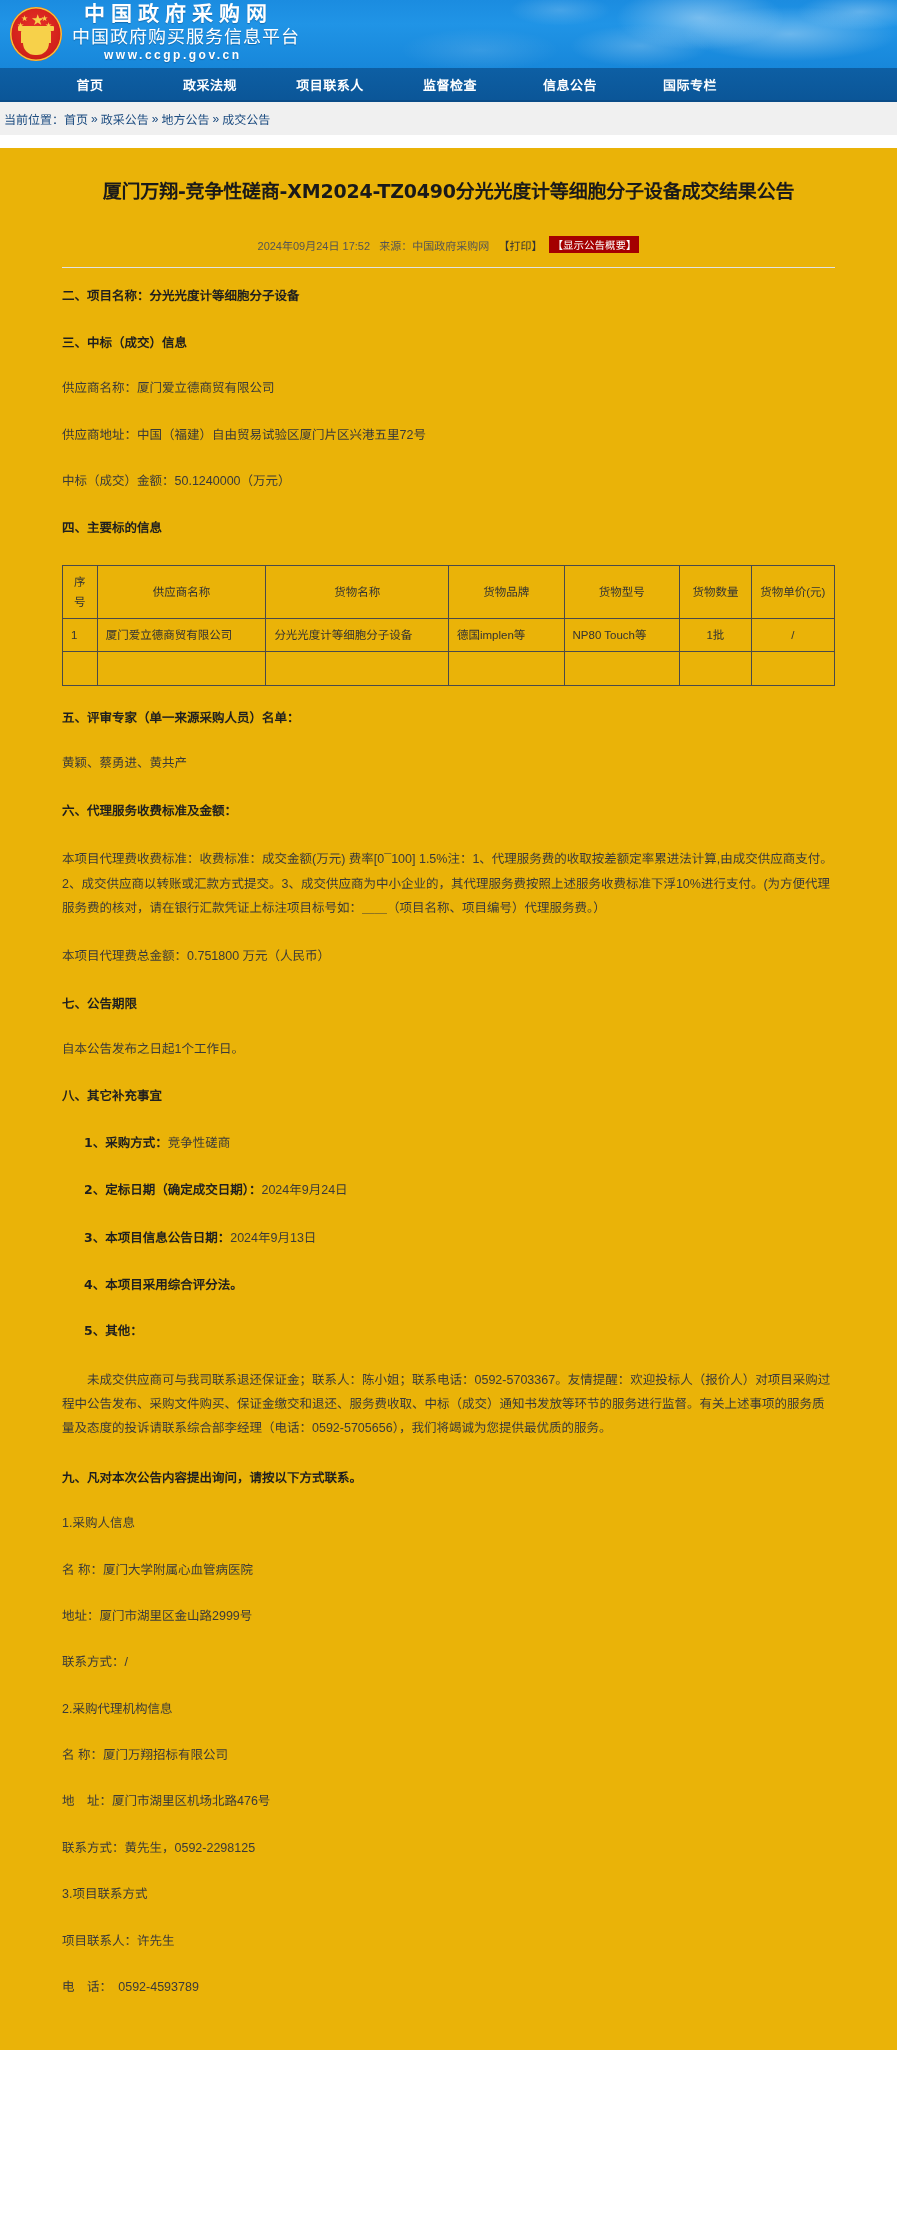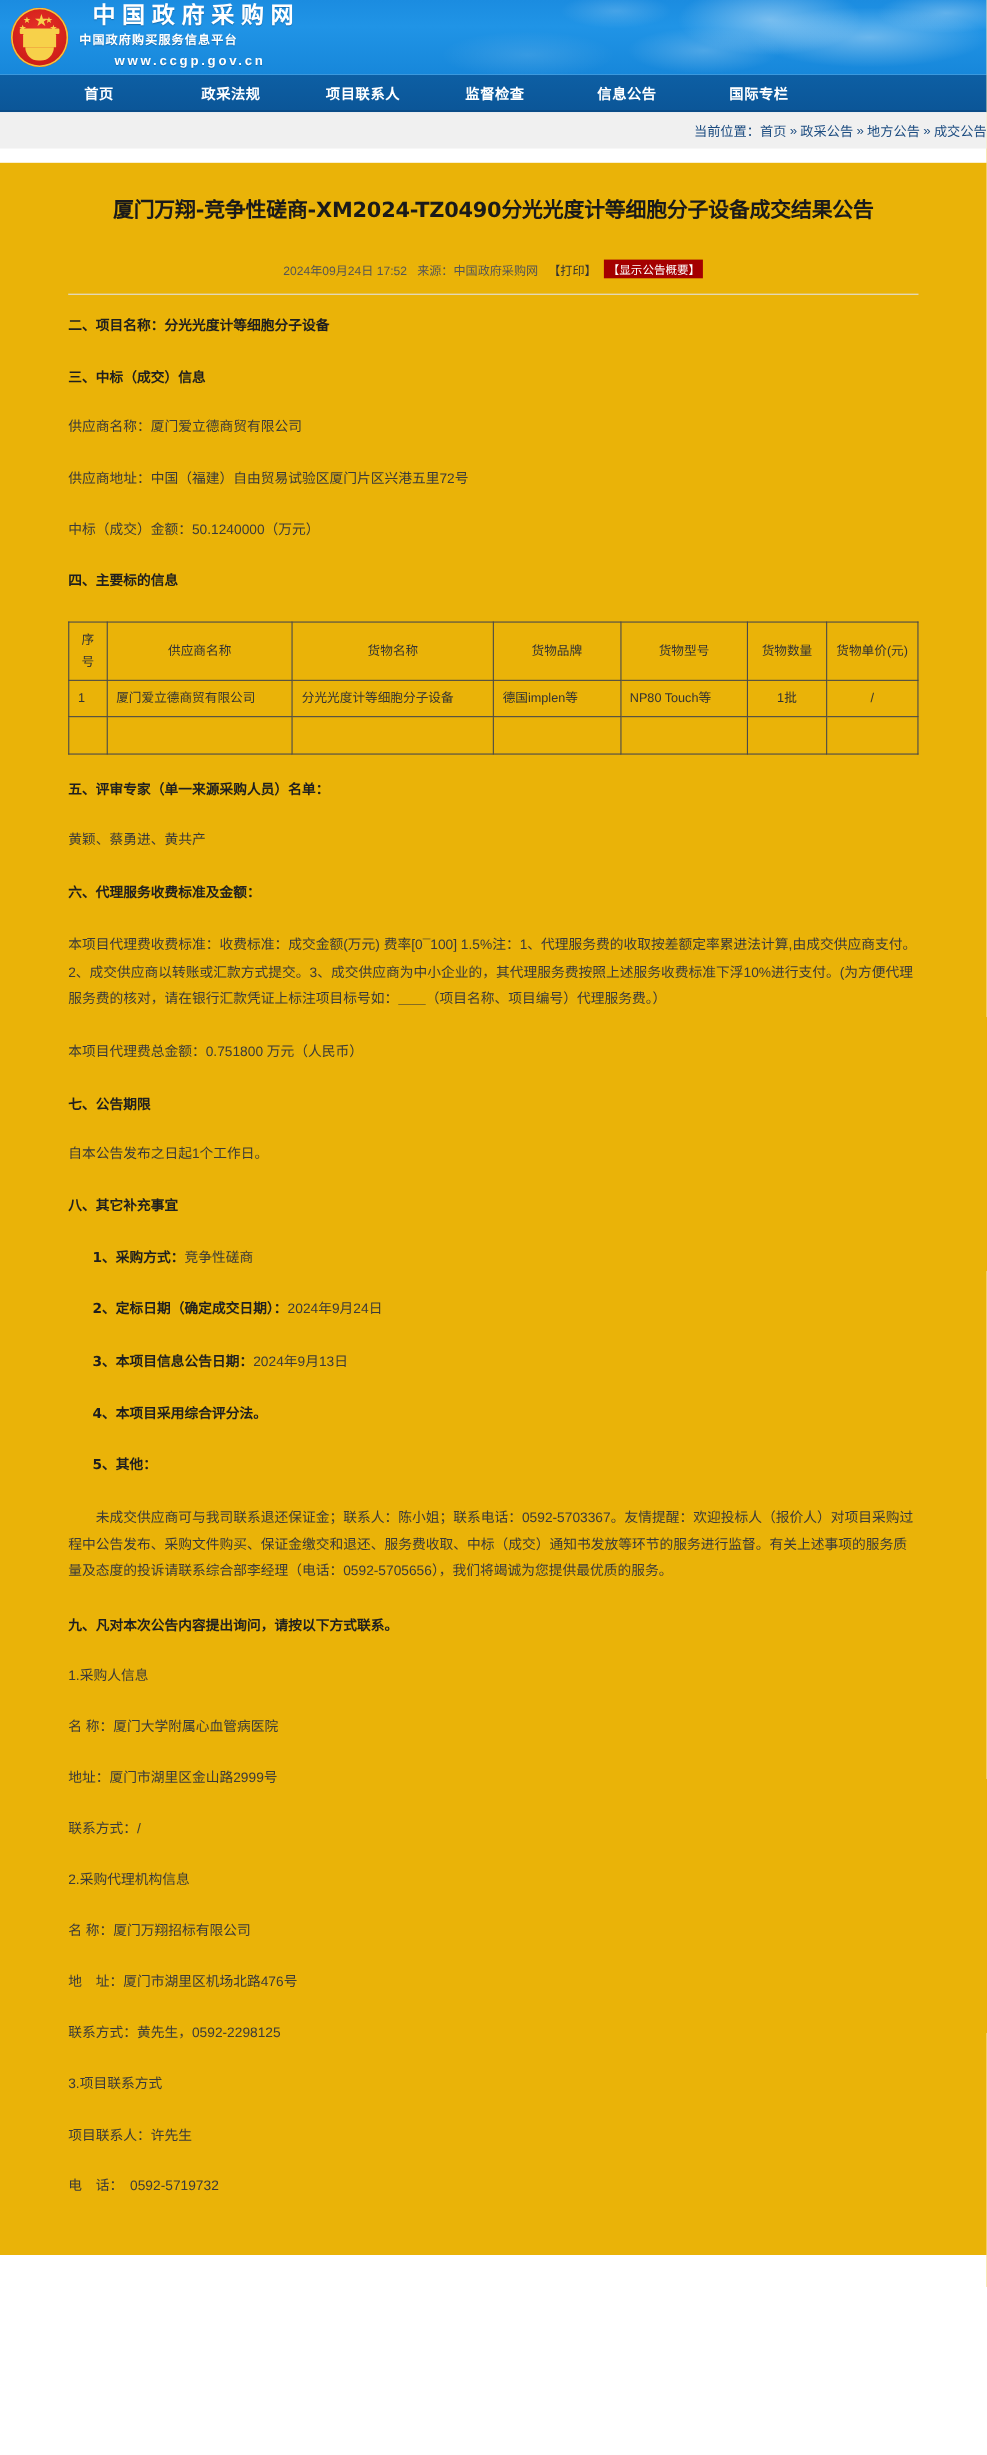--- a/index.html
+++ b/index.html
@@ -65,21 +65,21 @@
     position:absolute; left: 72px; top: 3px;
   }
   .brand-line1 {
     font-size: 21px; font-weight: bold; color:#ffffff;
     letter-spacing: 6px; line-height: 23px;
     text-shadow: 0 1px 1px rgba(0,40,80,.35);
     font-family: "DejaVu Sans", "Liberation Sans", sans-serif;
     margin-left: 12px;
   }
   .brand-line2 {
-    font-size: 11px; font-weight: bold; color:#ffffff;
+    font-size: 18px; font-weight: normal; color:#ffffff;
     letter-spacing: 1px; line-height: 21px;
     text-shadow: 0 1px 1px rgba(0,40,80,.35);
     font-family: "DejaVu Sans", "Liberation Sans", sans-serif;
   }
   .brand-url {
     font-size: 12px; font-weight: bold; color:#ffffff;
     letter-spacing: 2.5px; line-height: 16px; padding-left:32px;
     text-shadow: 0 1px 1px rgba(0,40,80,.35);
   }
 
@@ -99,21 +99,20 @@
   }
 
   
   .crumbbar {
     background:#f0f0f0;
     height: 33px;
     display:flex; align-items:center;
     padding-left: 4px;
     font-size: 12px;
     color:#1c4c80;
-    justify-content:flex-end;
   }
   .crumbbar a { color:#1c4c80; text-decoration:none; cursor:pointer; }
   .crumb-sep { padding: 0 3px; }
 
   
   .article { padding: 0 0 26px 0; background:#eab308; }
   .doc-title {
     text-align:center;
     font-size: 19px;
     font-weight: bold;
@@ -353,16 +352,16 @@
     <p class="kv">地址：厦门市湖里区金山路2999号</p>
     <p class="kv">联系方式：/</p>
 
     <p class="kv">2.采购代理机构信息</p>
     <p class="kv">名 称：厦门万翔招标有限公司</p>
     <p class="kv">地　址：厦门市湖里区机场北路476号</p>
     <p class="kv">联系方式：黄先生，0592-2298125</p>
 
     <p class="kv">3.项目联系方式</p>
     <p class="kv">项目联系人：许先生</p>
-    <p class="kv">电　话：　0592-5719732</p>
+    <p class="kv">电　话：　0592-4593789</p>
 
   </div>
 </div>
 
 </body></html>

